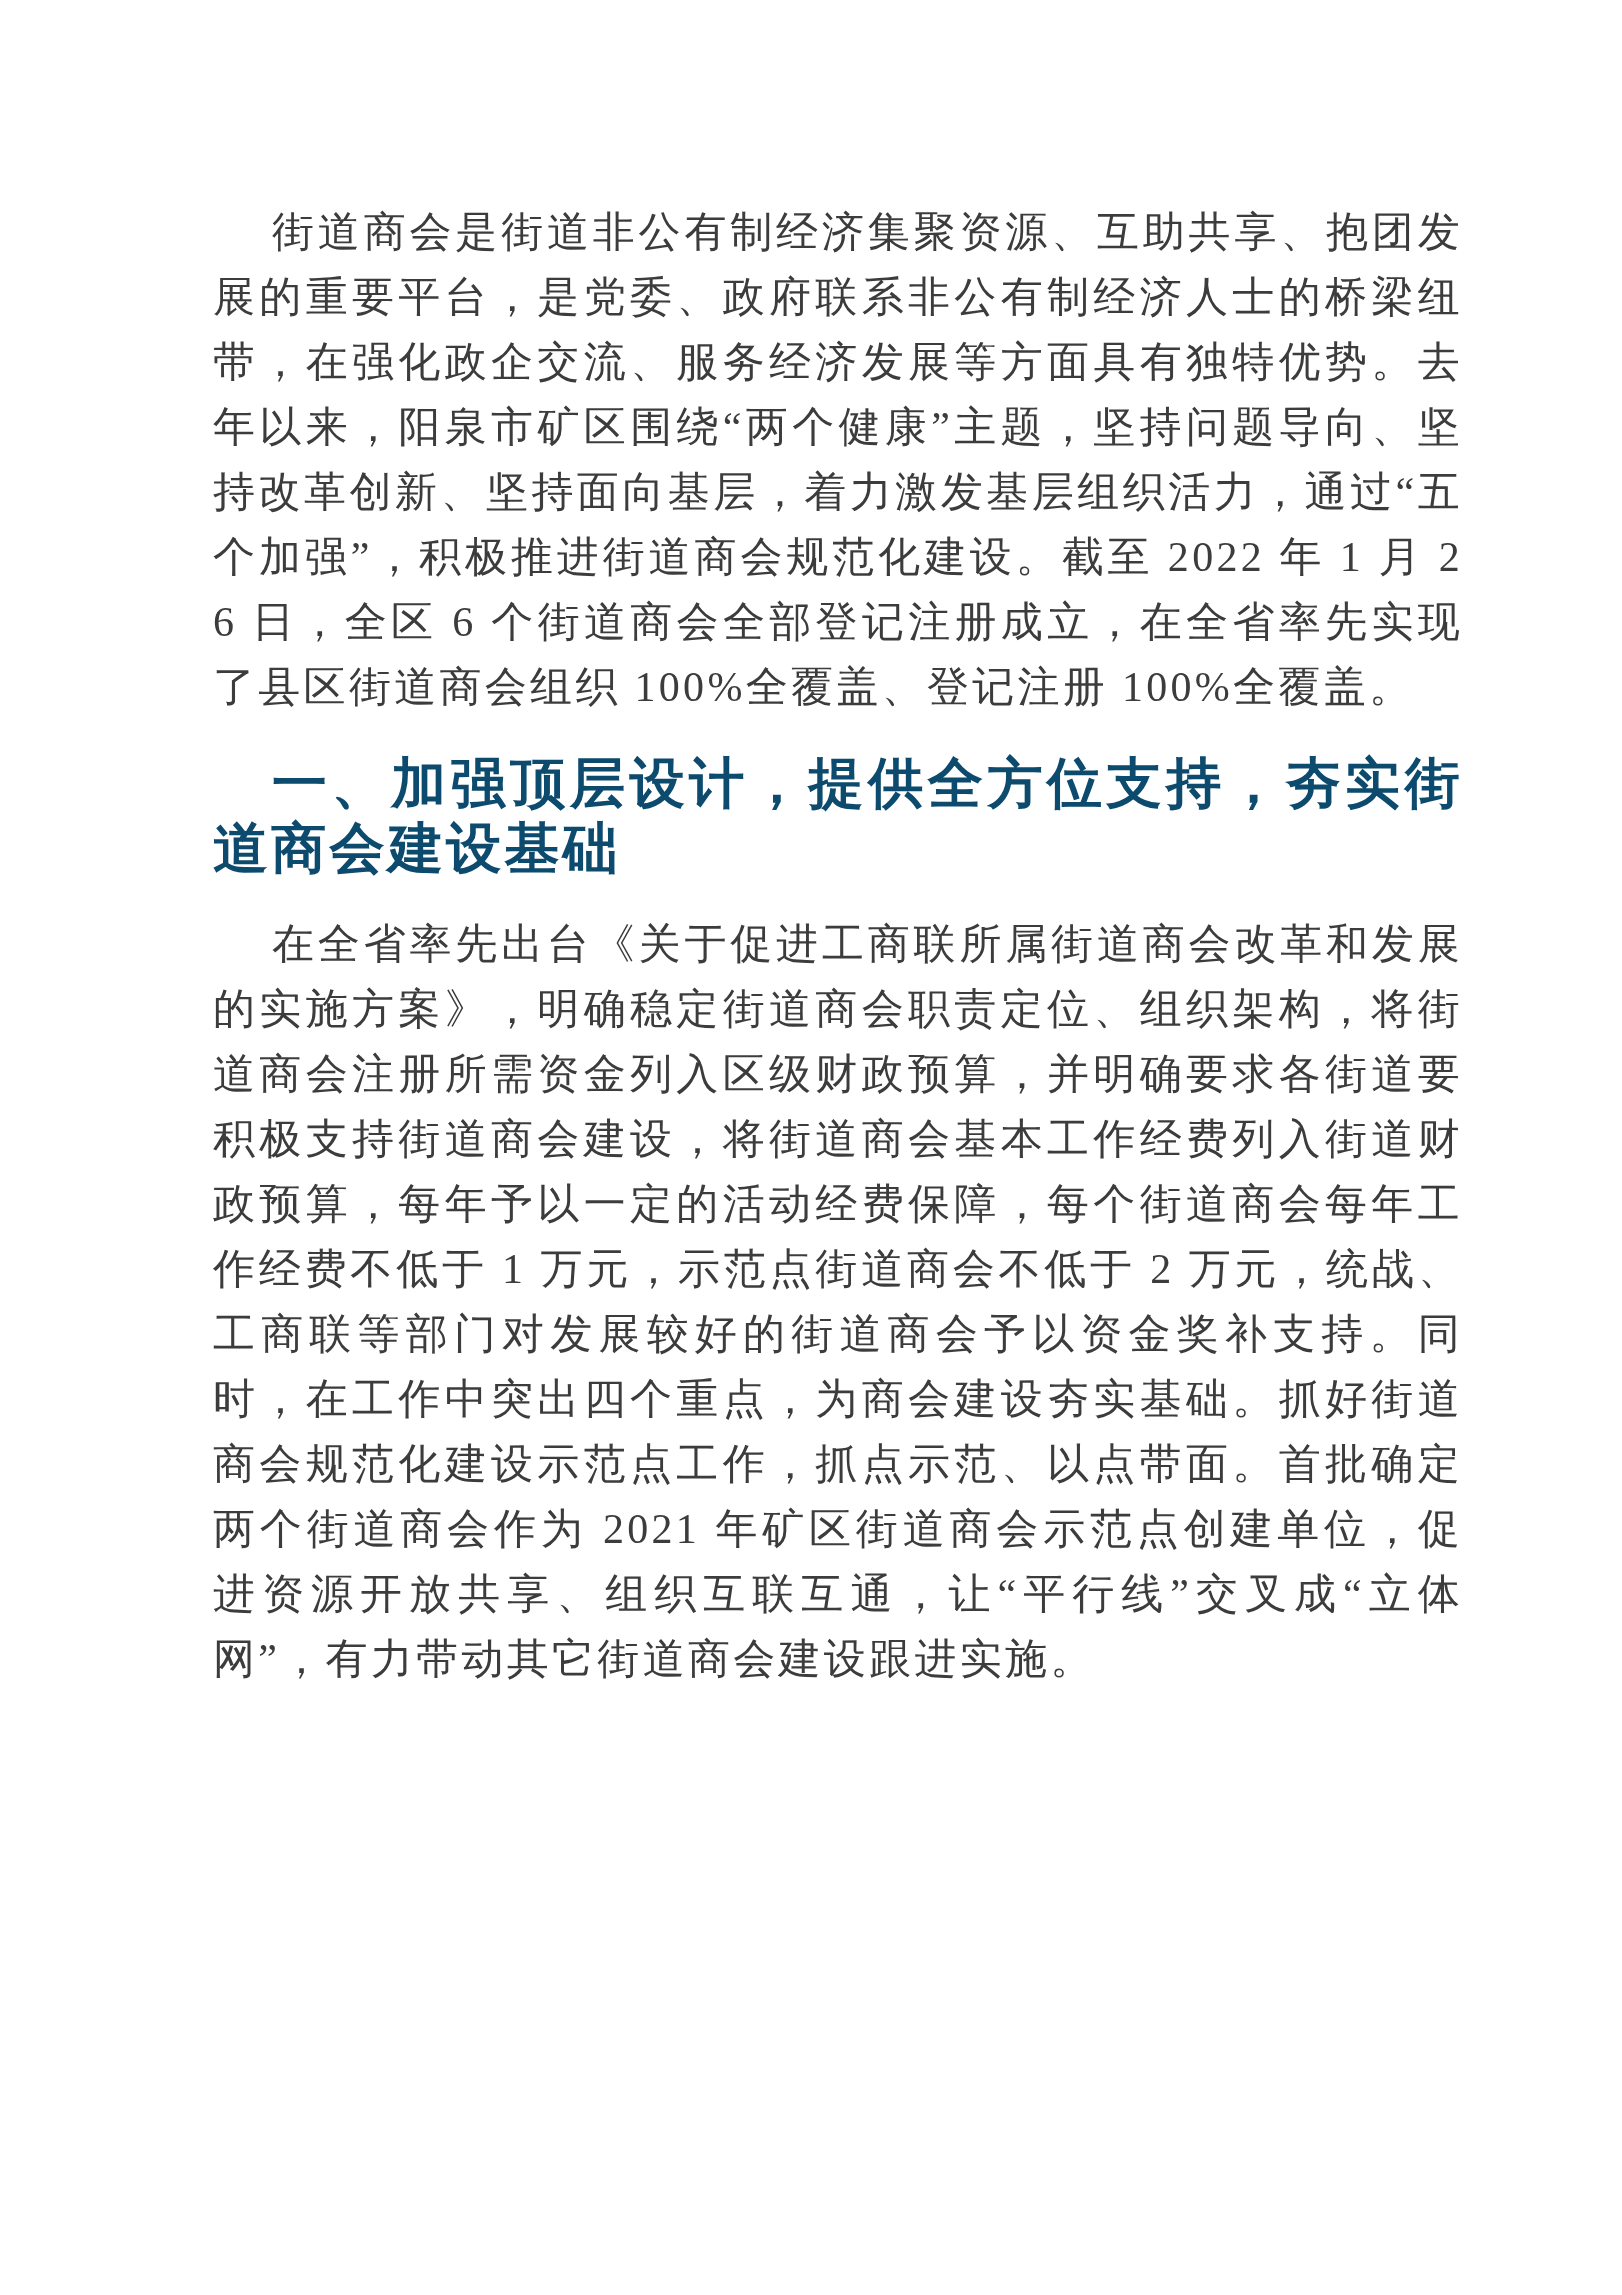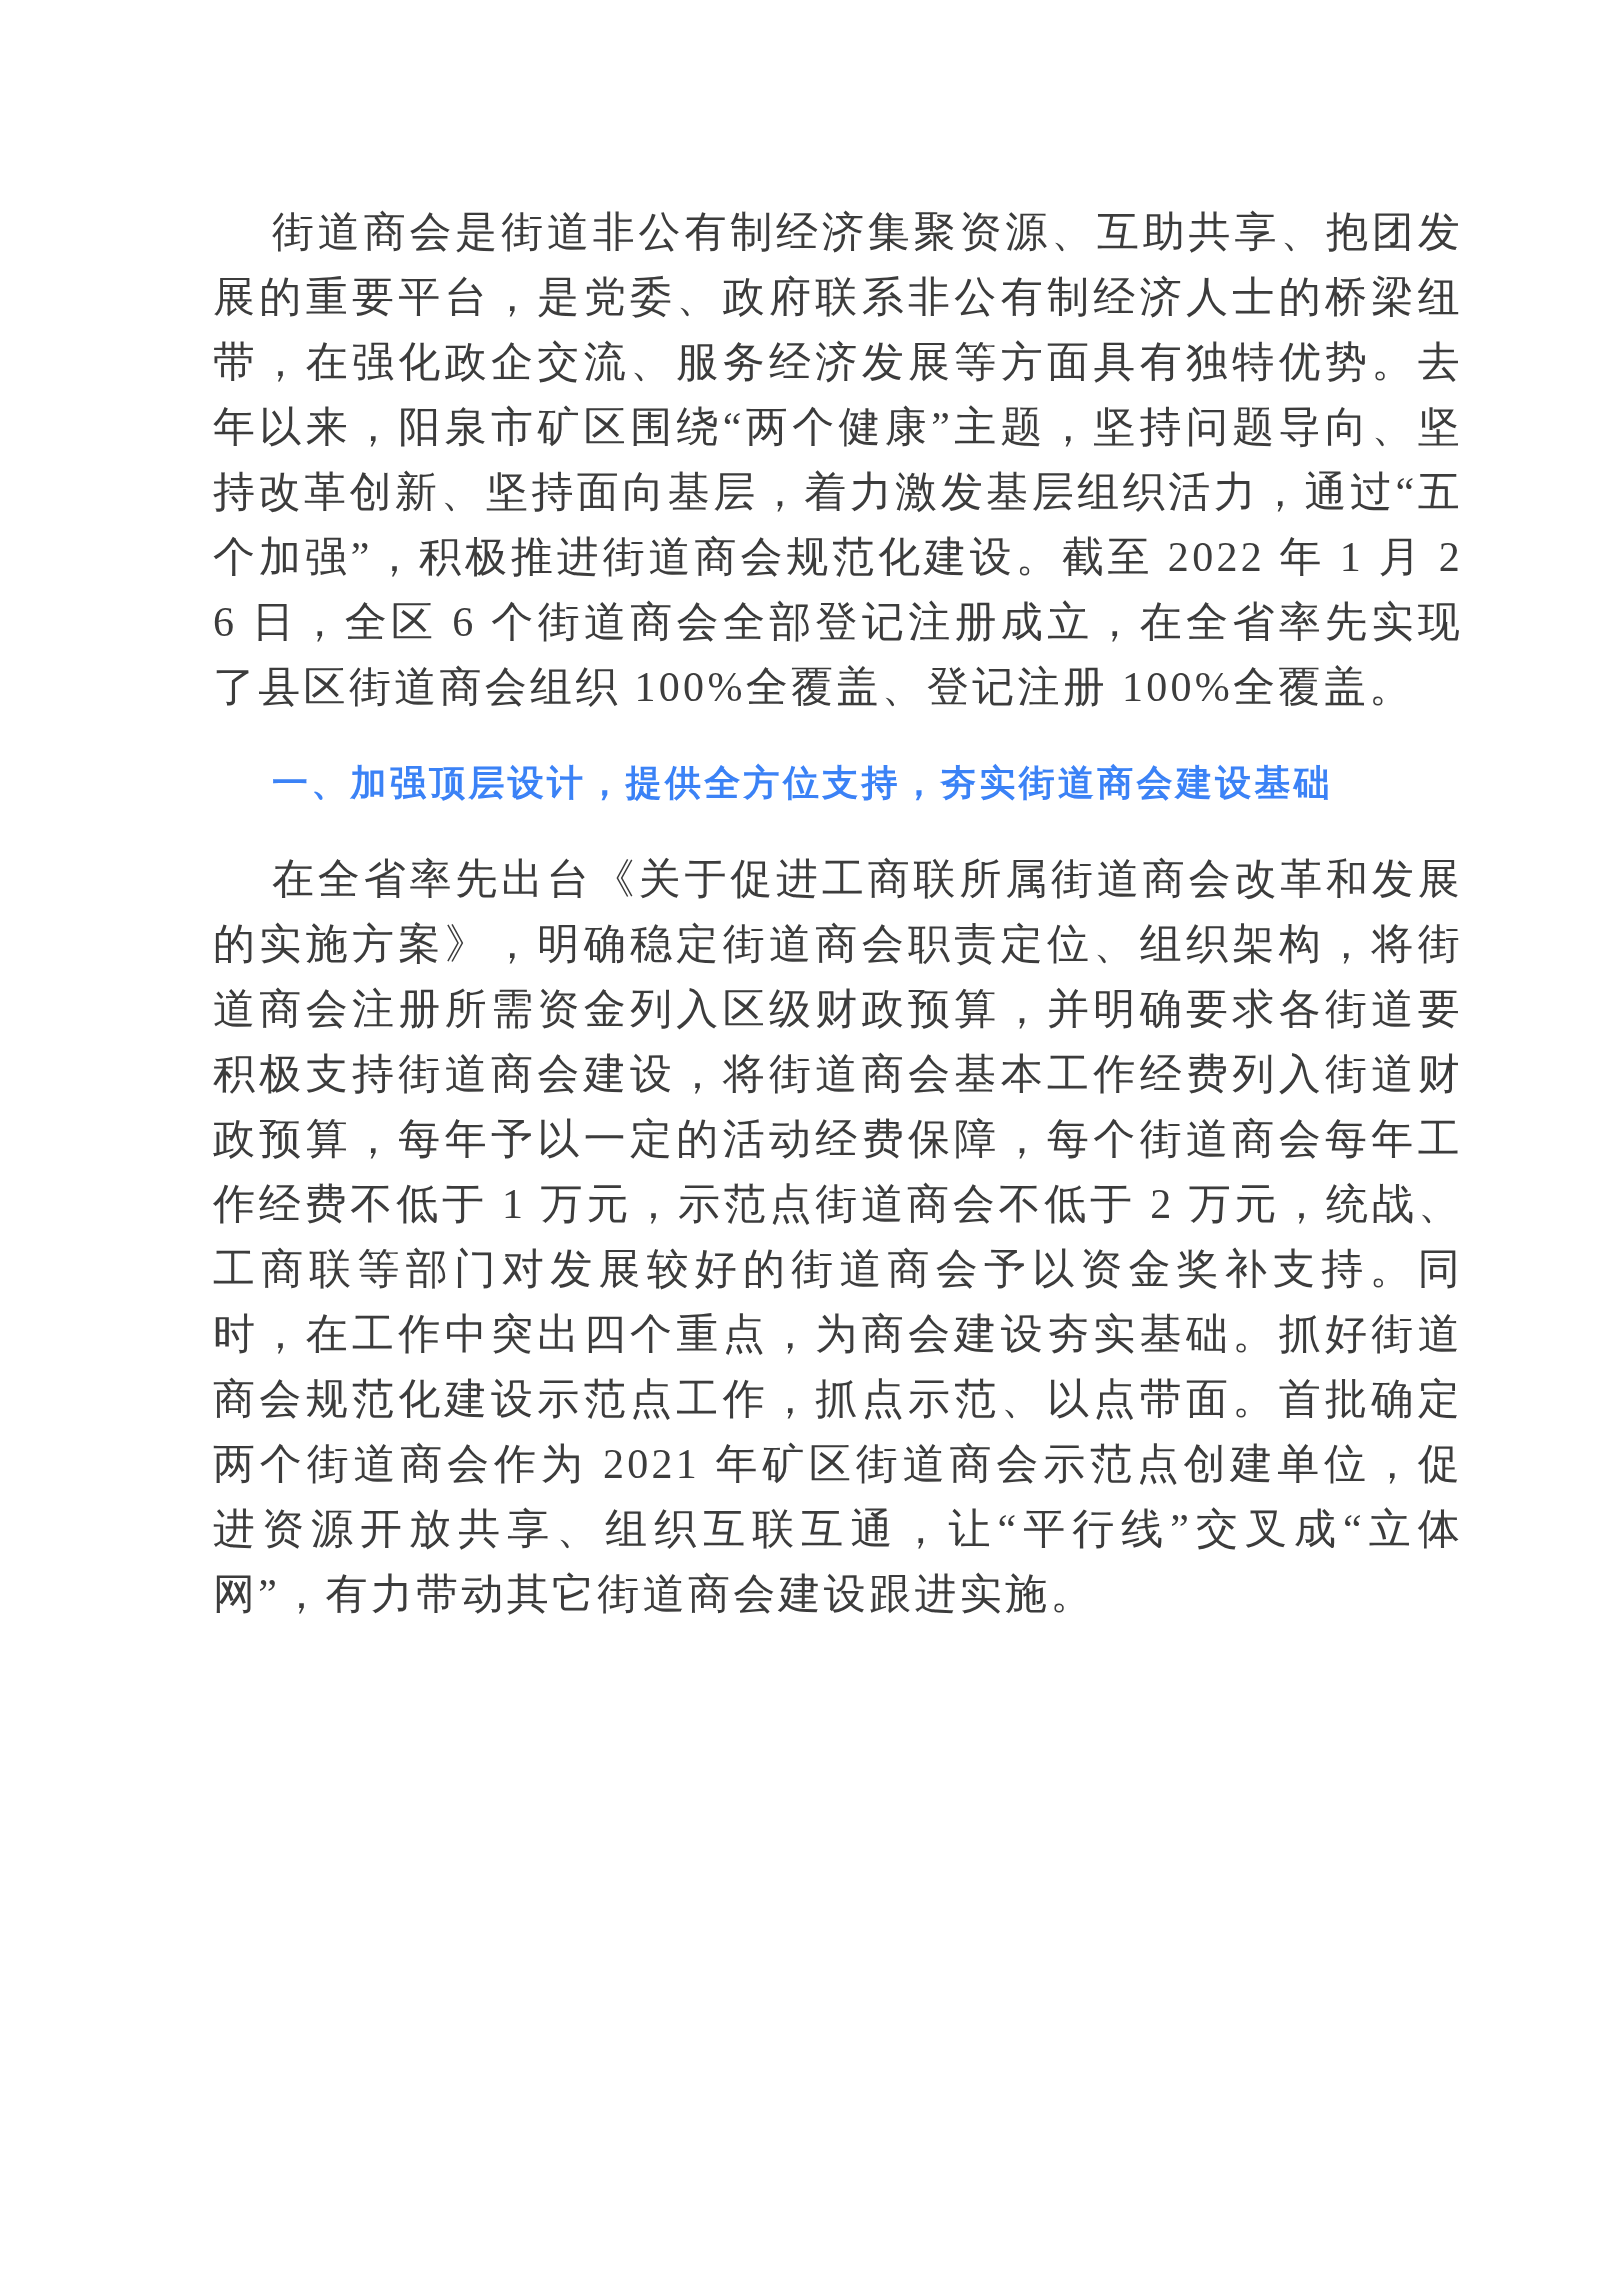--- a/index.html
+++ b/index.html
@@ -20,25 +20,25 @@
   .body-para {
     font-size: 42px;
     line-height: 65px;
     letter-spacing: 3.3px;
     text-align: justify;
     text-indent: 59px;
     margin: 0 0 31px 0;
     word-break: break-all;
   }
   .section-heading {
-    font-size: 36px;
+    font-size: 55px;
     line-height: 65px;
     letter-spacing: 3.3px;
     font-weight: 700;
-    color: #3b82f6;
+    color: #0c4a6e;
     text-align: justify;
     text-indent: 59px;
     margin: 0 0 31px 0;
     word-break: break-all;
   }
 </style>
 </head>
 <body>
 
 <main class="page">

